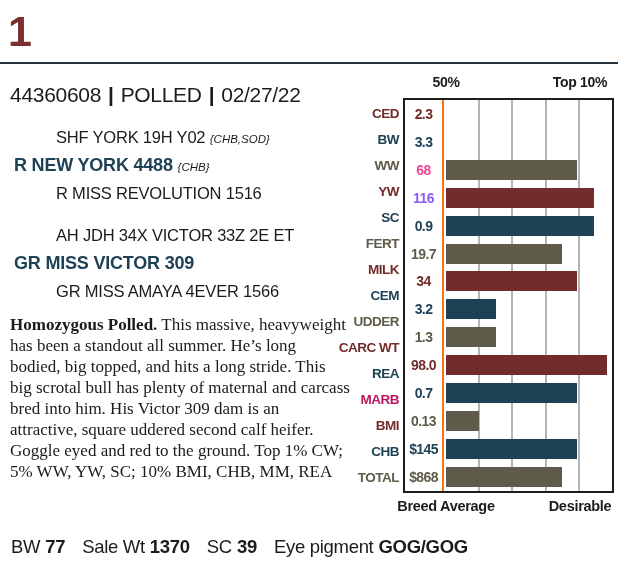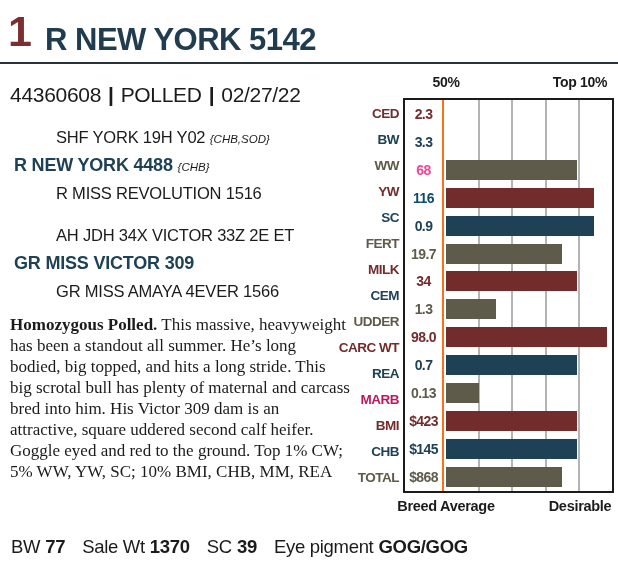--- a/index.html
+++ b/index.html
@@ -76,21 +76,20 @@
   }
   .ch-bar-area{flex:1;height:100%;margin-left:2px;position:relative;display:flex;align-items:center;}
   .ch-bar{height:20px;}
 </style>
 </head>
 <body>
 
 <div class="page">
 
   <div class="lot-number">1</div>
-  <div class="page-title">R NEW YORK 5142</div>
   <div class="title-rule"></div>
 
   <div class="reg-line">
     <span>44360608</span><span class="sep">|</span><span>POLLED</span><span class="sep">|</span><span>02/27/22</span>
   </div>
 
   <div class="ped-group g1">
     <div class="ped-line indent"><span>SHF YORK 19H Y02</span> <span class="ped-suffix">{CHB,SOD}</span></div>
     <div class="ped-line parent-name"><span>R NEW YORK 4488</span> <span class="ped-suffix">{CHB}</span></div>
     <div class="ped-line indent"><span>R MISS REVOLUTION 1516</span></div>
@@ -163,21 +162,21 @@
             <div class="ch-value" style="color: rgb(31, 65, 86);">3.3</div>
             <div class="ch-bar-area"></div>
           </div>
           <div class="ch-row">
             <div class="ch-value" style="color: #ec4899;">68</div>
             <div class="ch-bar-area">
               <div class="ch-bar" style="width: 79%; background: rgb(94, 91, 74);"></div>
             </div>
           </div>
           <div class="ch-row">
-            <div class="ch-value" style="color: #0c4a6e;">116</div>
+            <div class="ch-value" style="color: #8b5cf6;">116</div>
             <div class="ch-bar-area">
               <div class="ch-bar" style="width: 89%; background: rgb(114, 44, 44);"></div>
             </div>
           </div>
           <div class="ch-row">
             <div class="ch-value" style="color: rgb(31, 65, 86);">0.9</div>
             <div class="ch-bar-area">
               <div class="ch-bar" style="width: 89%; background: rgb(31, 65, 86);"></div>
             </div>
           </div>
@@ -187,20 +186,26 @@
               <div class="ch-bar" style="width: 70%; background: rgb(94, 91, 74);"></div>
             </div>
           </div>
           <div class="ch-row">
             <div class="ch-value" style="color: rgb(114, 44, 44);">34</div>
             <div class="ch-bar-area">
               <div class="ch-bar" style="width: 79%; background: rgb(114, 44, 44);"></div>
             </div>
           </div>
           <div class="ch-row">
+            <div class="ch-value" style="color: rgb(31, 65, 86);">3.2</div>
+            <div class="ch-bar-area">
+              <div class="ch-bar" style="width: 30%; background: rgb(31, 65, 86);"></div>
+            </div>
+          </div>
+          <div class="ch-row">
             <div class="ch-value" style="color: rgb(94, 91, 74);">1.3</div>
             <div class="ch-bar-area">
               <div class="ch-bar" style="width: 30%; background: rgb(94, 91, 74);"></div>
             </div>
           </div>
           <div class="ch-row">
             <div class="ch-value" style="color: rgb(114, 44, 44);">98.0</div>
             <div class="ch-bar-area">
               <div class="ch-bar" style="width: 97%; background: rgb(114, 44, 44);"></div>
             </div>
@@ -208,26 +213,20 @@
           <div class="ch-row">
             <div class="ch-value" style="color: rgb(31, 65, 86);">0.7</div>
             <div class="ch-bar-area">
               <div class="ch-bar" style="width: 79%; background: rgb(31, 65, 86);"></div>
             </div>
           </div>
           <div class="ch-row">
             <div class="ch-value" style="color: rgb(94, 91, 74);">0.13</div>
             <div class="ch-bar-area">
               <div class="ch-bar" style="width: 20%; background: rgb(94, 91, 74);"></div>
-            </div>
-          </div>
-          <div class="ch-row">
-            <div class="ch-value" style="color: rgb(114, 44, 44);">$423</div>
-            <div class="ch-bar-area">
-              <div class="ch-bar" style="width: 79%; background: rgb(114, 44, 44);"></div>
             </div>
           </div>
           <div class="ch-row">
             <div class="ch-value" style="color: rgb(31, 65, 86);">$145</div>
             <div class="ch-bar-area">
               <div class="ch-bar" style="width: 79%; background: rgb(31, 65, 86);"></div>
             </div>
           </div>
           <div class="ch-row">
             <div class="ch-value" style="color: rgb(94, 91, 74);">$868</div>

